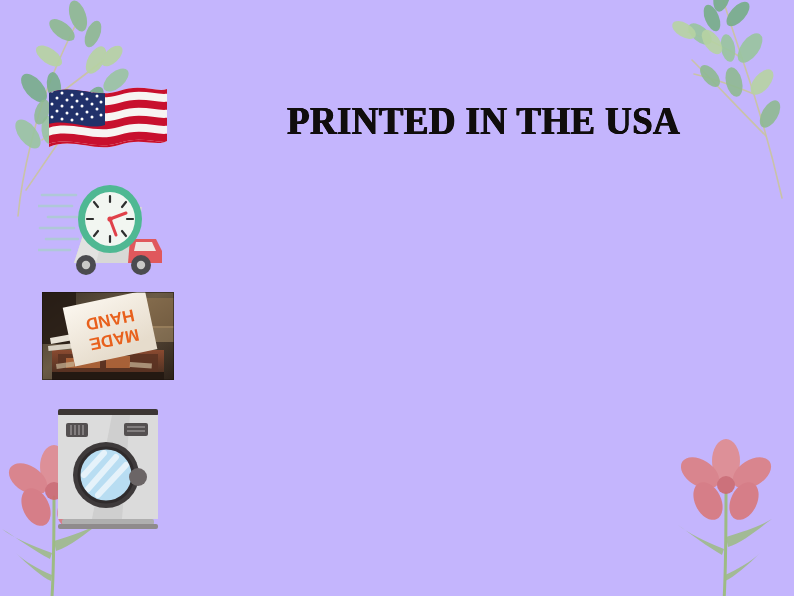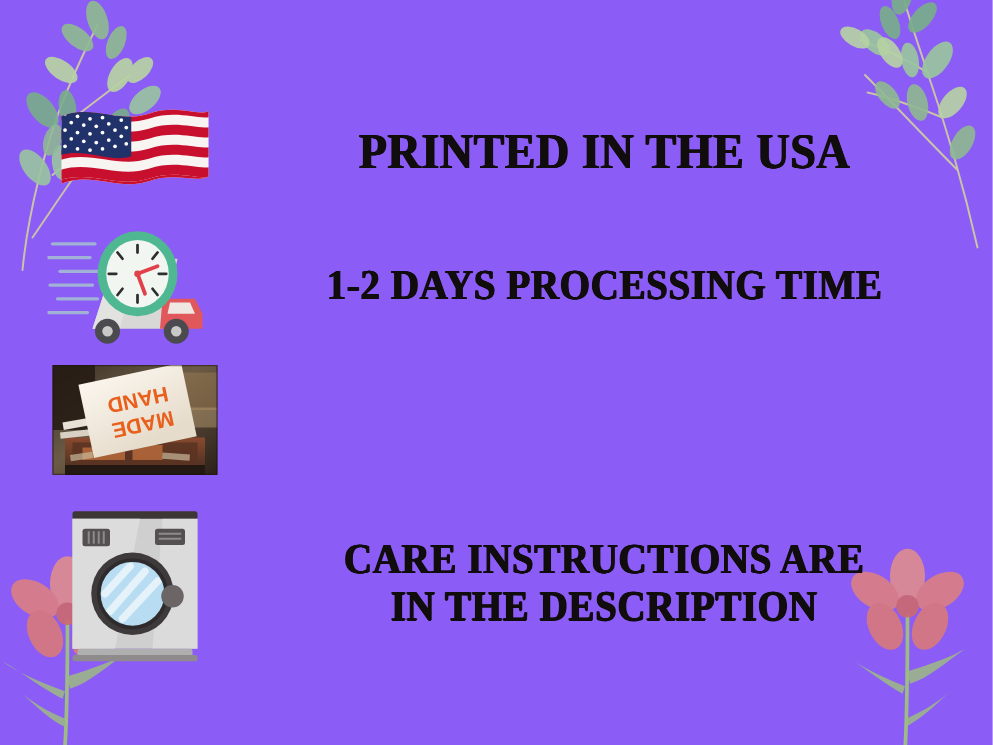--- a/index.html
+++ b/index.html
@@ -10,21 +10,21 @@
     width: 794px;
     height: 596px;
     overflow: hidden;
     font-family: "Liberation Serif", serif;
   }
 
   #poster {
     position: relative;
     width: 794px;
     height: 596px;
-    background: #8b5cf6;
+    background: #c4b5fd;
     overflow: hidden;
   }
 
   
   .deco {
     position: absolute;
     pointer-events: none;
   }
   .deco-tl { left: -8px;  top: -6px;  width: 190px; height: 225px; }
   .deco-tr { right: -10px; top: -14px; width: 190px; height: 215px; }
@@ -312,23 +312,20 @@
             <line x1="60" y1="54" x2="56" y2="59"></line>
           </g>
           <g stroke="#E0414A" stroke-width="3" stroke-linecap="round">
             <line x1="72" y1="42" x2="88" y2="36"></line>
             <line x1="72" y1="42" x2="78" y2="58"></line>
           </g>
           <circle cx="72" cy="42" r="2.6" fill="#E0414A"></circle>
         </svg>
       </div>
     </div>
-    <div class="text-cell">
-      <div class="headline h-days">1-2 DAYS PROCESSING TIME</div>
-    </div>
   </div>
 
   <div class="row row-premium">
     <div class="icon-cell">
       <div class="photo-wrap">
         <svg viewBox="0 0 132 88" width="132" height="88">
           <defs>
             <linearGradient id="bgph" x1="0" y1="0" x2="1" y2="1">
               <stop offset="0%" stop-color="#3A3026"></stop>
               <stop offset="45%" stop-color="#6B5B46"></stop>
@@ -416,21 +413,15 @@
           </g>
           <circle cx="54" cy="72" r="27" fill="none" stroke="#2F2B2C" stroke-width="3"></circle>
 
           <circle cx="86" cy="74" r="9" fill="#6B6566"></circle>
 
           <rect x="10" y="116" width="92" height="6" rx="2" fill="#AFAFAF"></rect>
           <rect x="6" y="121" width="100" height="5" rx="2" fill="#8F8B8C"></rect>
         </svg>
       </div>
     </div>
-    <div class="text-cell">
-      <div class="headline h-care">
-        <div>CARE INSTRUCTIONS ARE</div>
-        <div>IN THE DESCRIPTION</div>
-      </div>
-    </div>
   </div>
 
 </div>
 
 </body></html>

